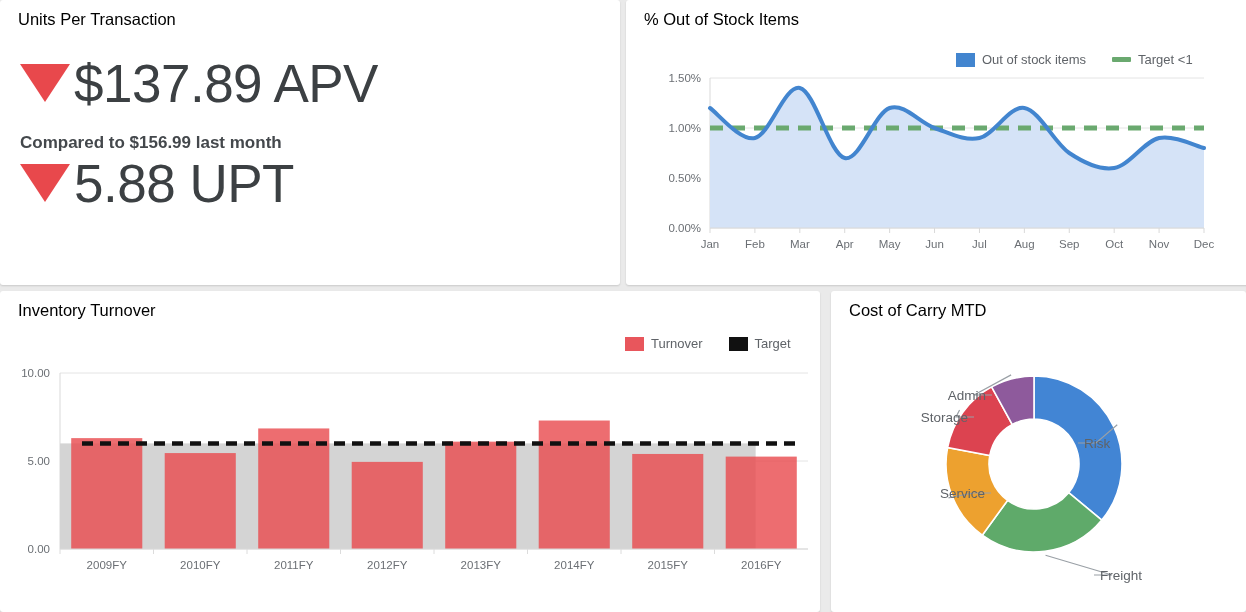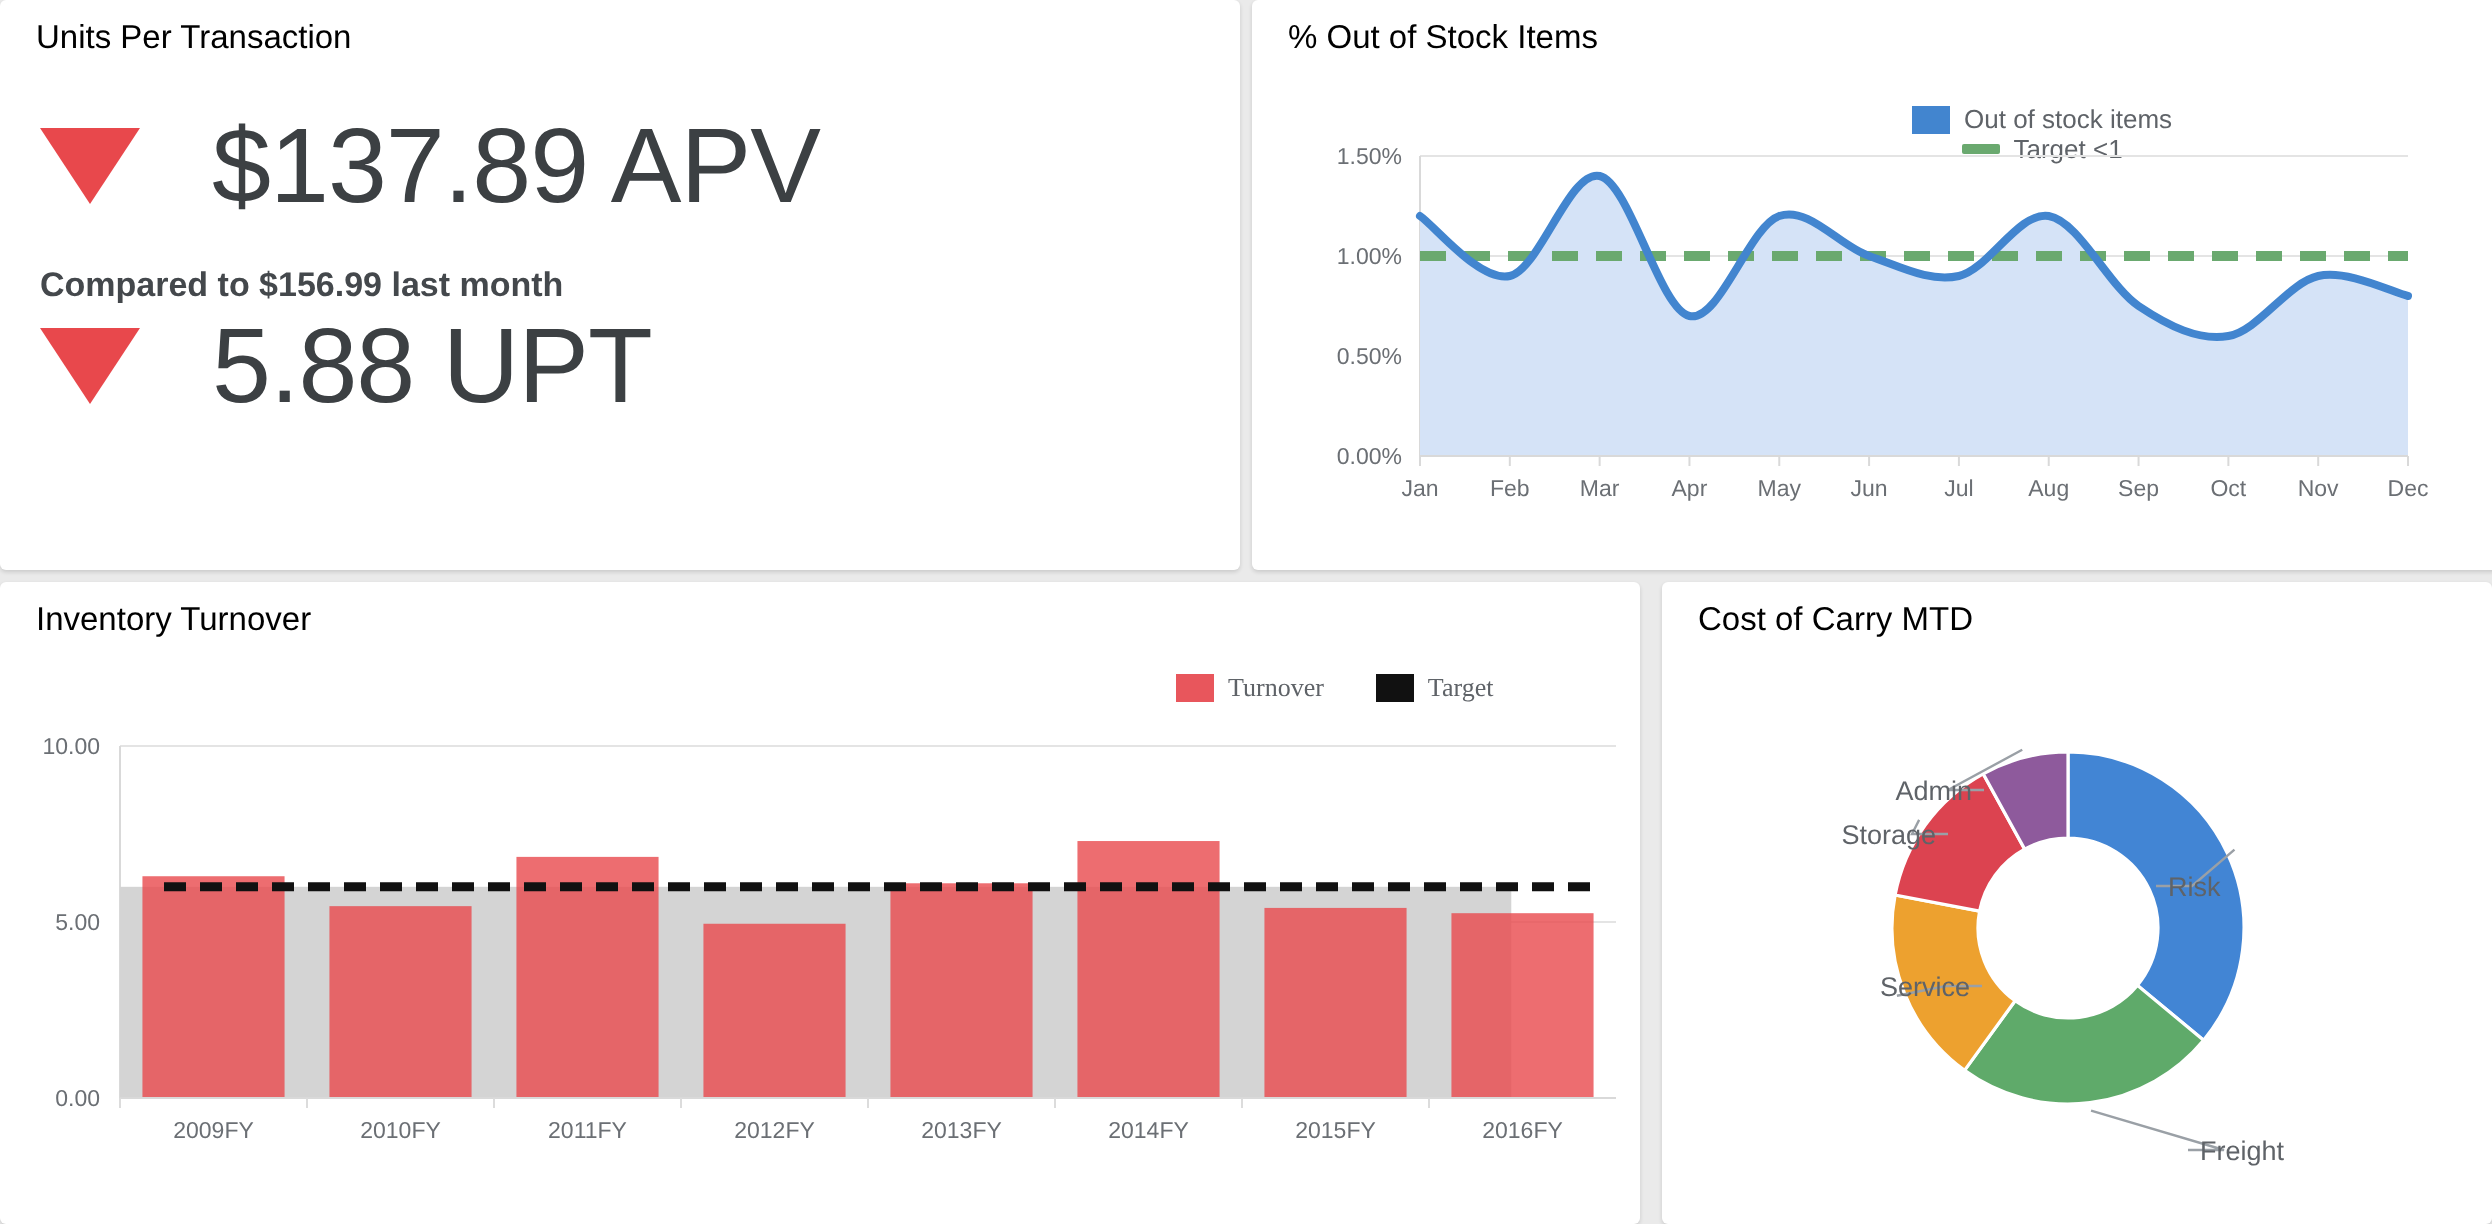--- a/index.html
+++ b/index.html
@@ -25,21 +25,21 @@
     left: 18px; top: 10px;
     font-size: 16.5px;
     color: #000000;
     font-family: "Liberation Sans", sans-serif;
     white-space: nowrap;
   }
 
   
   #kpi-card { left: 0; top: 0; width: 620px; height: 285px; }
   .kpi-block { position: absolute; left: 20px; }
-  .kpi-row { display: flex; align-items: center; height: 62px; gap: 32px; }
+  .kpi-row { display: flex; align-items: center; height: 62px; }
   .kpi-tri {
     width: 0; height: 0;
     border-left: 25px solid transparent;
     border-right: 25px solid transparent;
     border-top: 38px solid #e8484c;
     margin-right: 4px;
     flex: none;
   }
   .kpi-value {
     font-size: 53px;
@@ -90,21 +90,21 @@
       <div class="kpi-row">
         <div class="kpi-tri"></div>
         <div class="kpi-value">5.88 UPT</div>
       </div>
     </div>
   </div>
 
   <div class="card" id="line-card">
     <div class="card-title">% Out of Stock Items</div>
 
-    <div class="legend-row" style="left:330px; top:52px;flex-direction:column;">
+    <div class="legend-row" style="left:330px; top:52px;">
       <div class="legend-item">
         <span class="legend-swatch" style="background:#4285cf;"></span>
         <span class="legend-label">Out of stock items</span>
       </div>
       <div class="legend-item">
         <span class="legend-dash" style="background:#6aa96f;"></span>
         <span class="legend-label">Target &lt;1</span>
       </div>
     </div>
 
@@ -146,21 +146,21 @@
         <line x1="578" y1="188" x2="578" y2="193" stroke="#d9d9d9" stroke-width="1"></line>
         <text x="578" y="208" font-family="&quot;Liberation Sans&quot;, sans-serif" font-size="11.5" fill="#6b6f74" text-anchor="middle">Dec</text>
         <line x1="84" y1="188" x2="578" y2="188" stroke="#d9d9d9" stroke-width="1"></line>
       </svg>
 
   </div>
 
   <div class="card" id="bar-card">
     <div class="card-title">Inventory Turnover</div>
 
-    <div class="legend-row" style="left:588px; top:45px;font-family:Liberation Serif, serif;">
+    <div class="legend-row" style="left:625px; top:45px;">
       <div class="legend-item">
         <span class="legend-swatch" style="background:#e8565c;"></span>
         <span class="legend-label">Turnover</span>
       </div>
       <div class="legend-item">
         <span class="legend-swatch" style="background:#111111;"></span>
         <span class="legend-label">Target</span>
       </div>
     </div>
 

